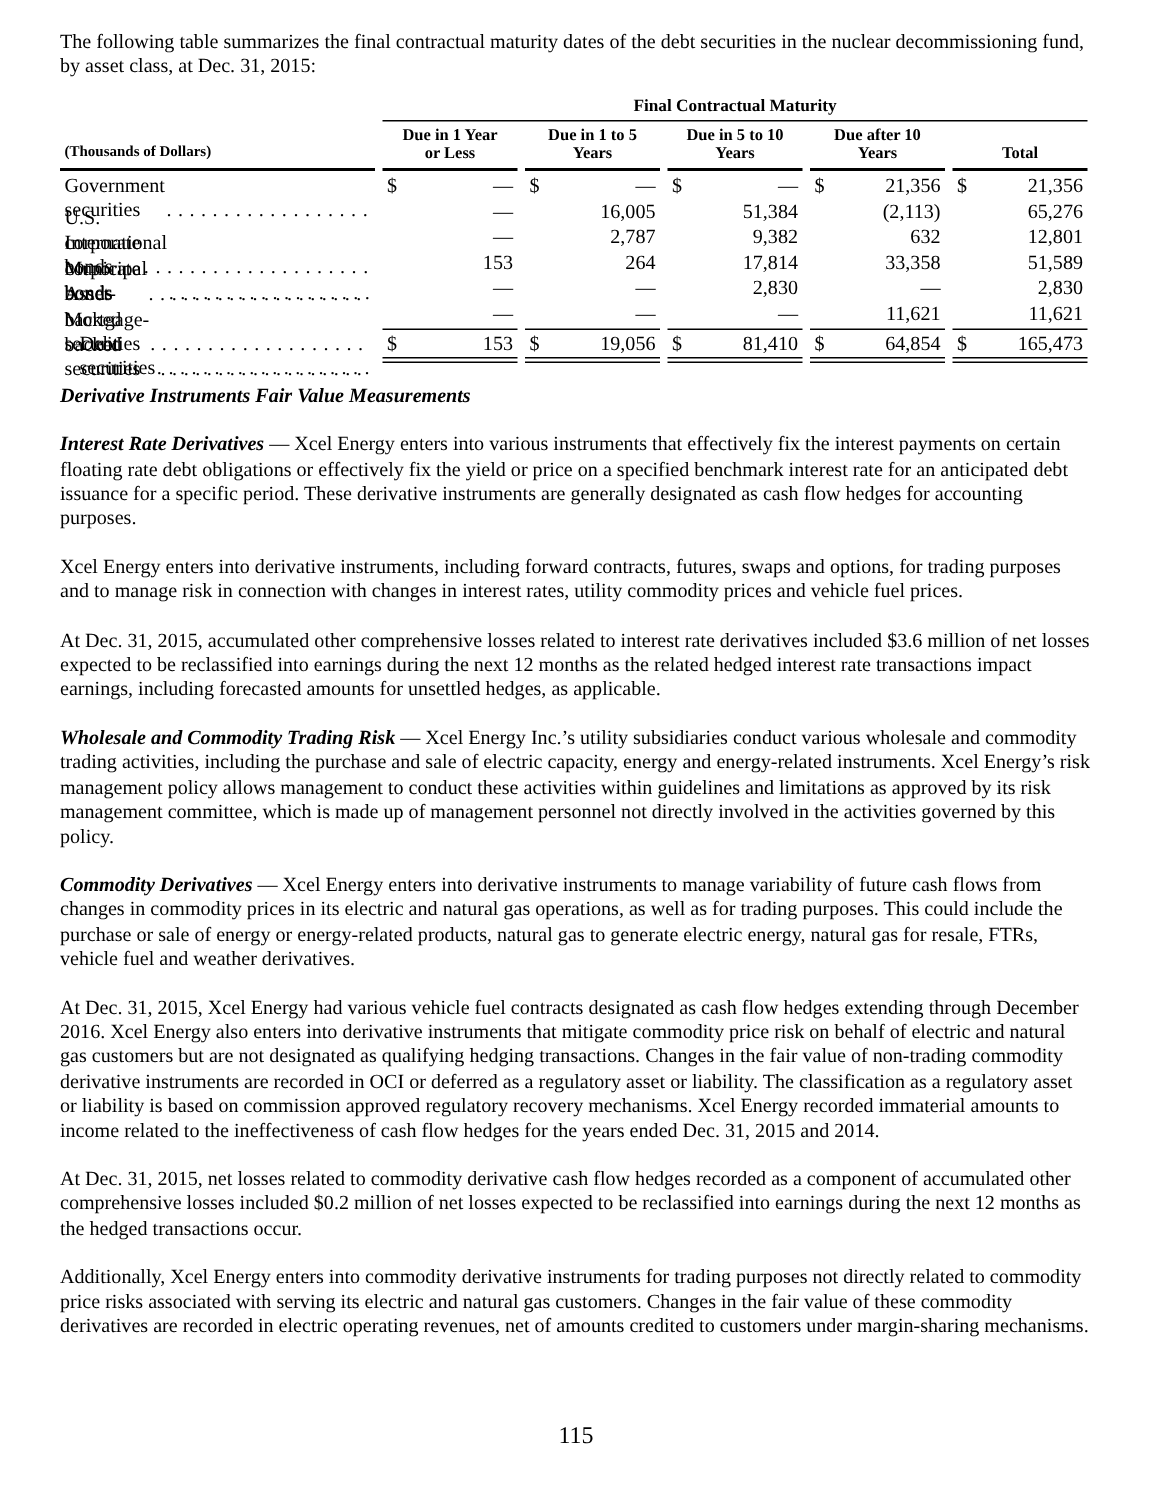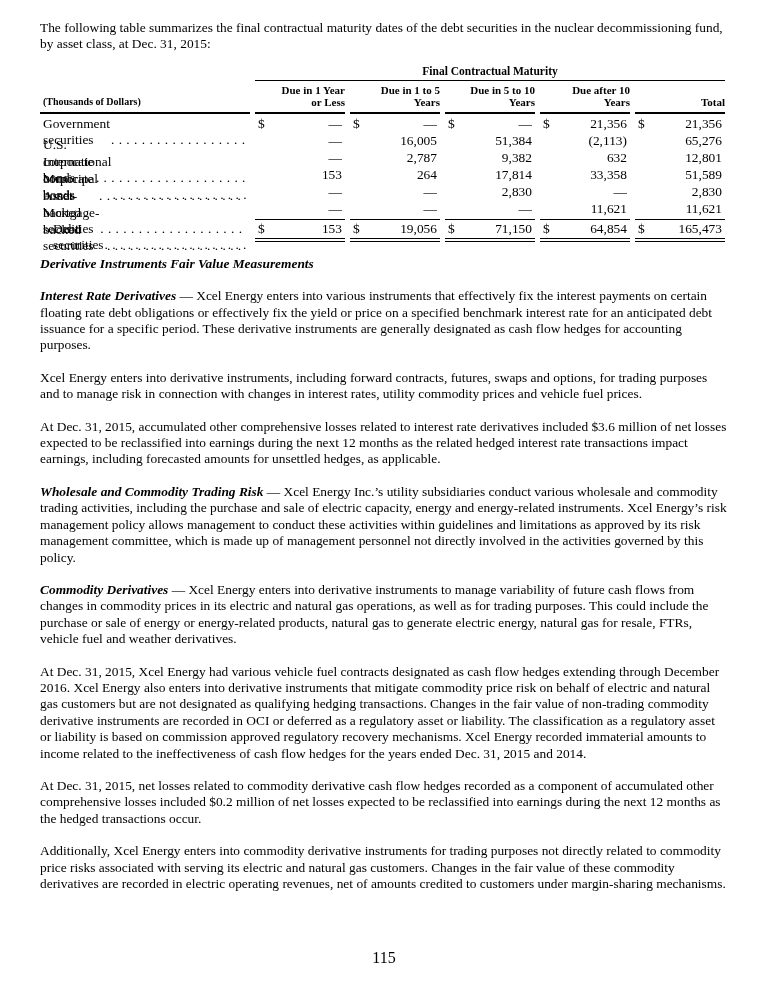--- a/index.html
+++ b/index.html
@@ -28,21 +28,21 @@
   .data-row { height:17px; }
 
   .group-header-row { display:flex; }
   .group-header { margin-left:215px; width:470px; text-align:center;
     font-weight:bold; font-size:11.5px; line-height:13px;
     border-bottom:1.5px solid #000; padding-bottom:2px; }
 
   .col-header-row { display:flex; align-items:flex-end; margin-top:3px; }
   .thead-label { width:210px; font-weight:bold; font-size:10px; line-height:12.5px;
     border-bottom:2.5px solid #000; padding:0 0 3px 3px; }
-  .col-h { width:90px; margin-left:5px; text-align:right; font-weight:bold;
+  .col-h { width:90px; margin-left:5px; text-align:center; font-weight:bold;
     font-size:11px; line-height:12.5px; border-bottom:2.5px solid #000; padding-bottom:3px; }
 
   .tbody { padding-top:2px; }
   .total-row { margin-top:1px; }
   .total-row .t-col { border-top:1px solid #000; border-bottom:4px double #000; padding-top:1px; padding-bottom:1px; }
 
   .page-number { position:absolute; bottom:27px; left:0; width:100%; text-align:center; font-size:16px; }
 </style>
 </head>
 <body>
@@ -252,21 +252,21 @@
         <div class="t-col">
             <span class="dollar">$</span>
             <span class="val">153</span>
           </div>
         <div class="t-col">
             <span class="dollar">$</span>
             <span class="val">19,056</span>
           </div>
         <div class="t-col">
             <span class="dollar">$</span>
-            <span class="val">71,150</span>
+            <span class="val">81,410</span>
           </div>
         <div class="t-col">
             <span class="dollar">$</span>
             <span class="val">64,854</span>
           </div>
         <div class="t-col">
             <span class="dollar">$</span>
             <span class="val">165,473</span>
           </div>
       </div>

